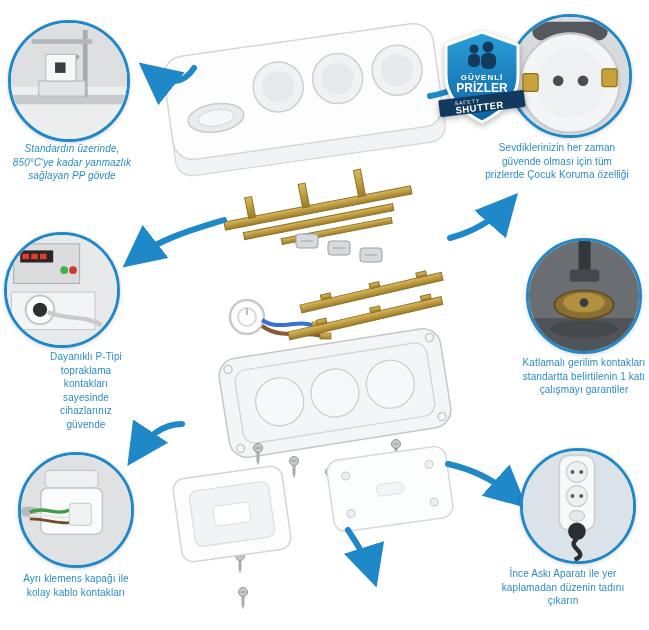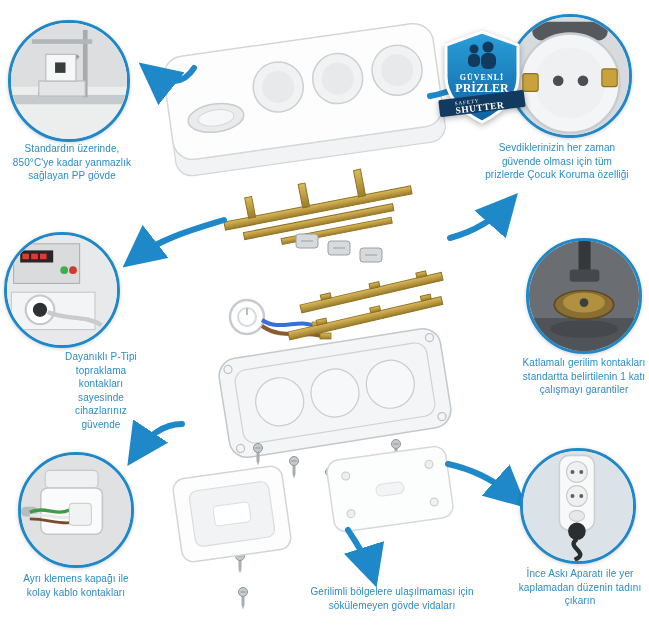--- a/index.html
+++ b/index.html
@@ -11,36 +11,36 @@
     position:absolute; border-radius:50%; border:3px solid #1e88c9;
     overflow:hidden; background:#e9ebec; z-index:3;
     box-shadow:0 1px 4px rgba(0,0,0,0.18);
   }
   .photo-circle svg { display:block; width:100%; height:100%; }
   .caption {
     position:absolute; z-index:3; color:#2b8cc6; font-size:10px; line-height:1.35;
     text-align:center; font-weight:500; letter-spacing:0.1px;
   }
   .badge { position:absolute; left:442px; top:30px; width:80px; height:94px; z-index:4;
-    filter: drop-shadow(0 2px 3px rgba(0,0,0,0.3)); font-family: Liberation Serif, serif; }
+    filter: drop-shadow(0 2px 3px rgba(0,0,0,0.3)); }
   .badge svg { display:block; width:100%; height:100%; overflow:visible; }
   
   #pc-tl { left:8px;   top:20px;  width:122px; height:122px; }
   #pc-tr { left:508px; top:14px;  width:124px; height:124px; }
   #pc-ml { left:4px;   top:232px; width:116px; height:116px; }
   #pc-mr { left:526px; top:238px; width:116px; height:116px; }
   #pc-bl { left:18px;  top:452px; width:116px; height:116px; }
   #pc-br { left:520px; top:448px; width:116px; height:116px; }
   
-  #cap-tl { left:6px;   top:142px; width:132px; }
+  #cap-tl { left:6px;   top:142px; width:132px;font-style:italic; }
   #cap-tr { left:485px; top:141px; width:144px; }
-  #cap-ml { left:16px;   top:350px; width:128px;padding-left:42px; }
+  #cap-ml { left:1px;   top:350px; width:128px;padding-left:42px; }
   #cap-mr { left:518px; top:356px; width:132px; }
   #cap-bl { left:14px;  top:572px; width:124px; }
-  #cap-br { left:514px; top:567px; width:132px; }
+  #cap-br { left:497px; top:567px; width:132px; }
   #cap-bc { left:310px; top:585px; width:164px; }
 </style>
 </head>
 <body>
 
 <div class="stage">
 
   <div class="layer">
     <svg viewBox="0 0 649 630">
       <defs>
@@ -280,15 +280,14 @@
       <path d="M49,80 C38,88 62,92 47,99" fill="none" stroke="#2b2e31" stroke-width="4"></path>
     </svg>
   </div>
 
   <div id="cap-tl" class="caption">Standardın üzerinde, 850°C'ye kadar yanmazlık sağlayan PP gövde</div>
   <div id="cap-tr" class="caption">Sevdiklerinizin her zaman güvende olması için tüm prizlerde Çocuk Koruma özelliği</div>
   <div id="cap-ml" class="caption">Dayanıklı P-Tipi topraklama kontakları sayesinde cihazlarınız güvende</div>
   <div id="cap-mr" class="caption">Katlamalı gerilim kontakları standartta belirtilenin 1 katı çalışmayı garantiler</div>
   <div id="cap-bl" class="caption">Ayrı klemens kapağı ile kolay kablo kontakları</div>
   <div id="cap-br" class="caption">İnce Askı Aparatı ile yer kaplamadan düzenin tadını çıkarın</div>
-  <div id="cap-bc" class="caption">Gerilimli bölgelere ulaşılmaması için sökülemeyen gövde vidaları</div>
 
 </div>
 
 </body></html>

